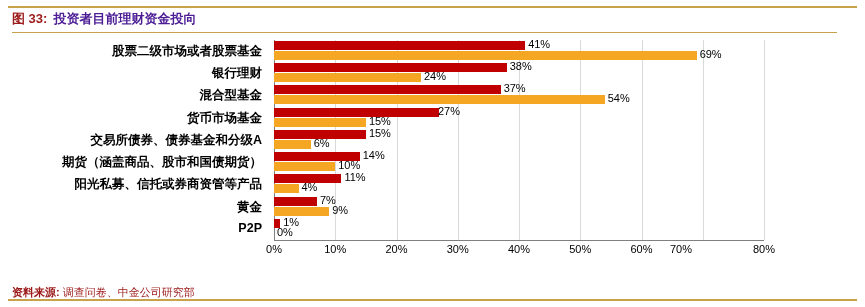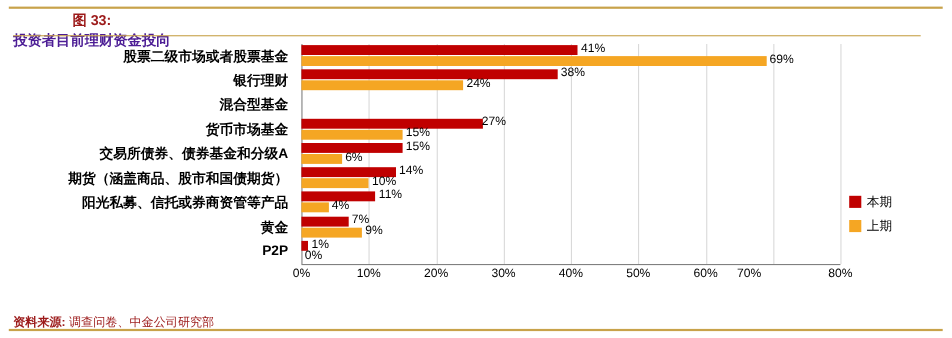--- a/index.html
+++ b/index.html
@@ -11,21 +11,21 @@
     overflow:hidden;
   }
   .frame{
     position:absolute;left:8px;top:6px;width:849px;height:295px;
     border-top:2px solid #c8a24a;
     border-bottom:2px solid #c8a24a;
     box-sizing:border-box;
   }
   .title-row{
     position:absolute;left:12px;top:10px;height:22px;
-    display:flex;align-items:center;flex-direction:column;
+    display:flex;gap:6px;
   }
   .title-tag{
     color:#9c1a1a;font-weight:bold;font-size:13px;
   }
   .title-text{
     color:#4c1d95;font-weight:bold;font-size:13px;
   }
   .title-rule{
     position:absolute;left:12px;top:32px;width:825px;height:1px;background:#c8a24a;
   }
@@ -129,20 +129,26 @@
         <div class="blabel" style="left: 254.125px; top: -3px;">41%</div>
         <div class="bar prev" style="width: 422.625px;"></div>
         <div class="blabel" style="left: 425.625px; top: 7px;">69%</div>
       </div>
       <div class="grouprow" style="top: 23.2222px; height: 20.2222px;">
         <div class="bar cur" style="width: 232.75px;"></div>
         <div class="blabel" style="left: 235.75px; top: -3px;">38%</div>
         <div class="bar prev" style="width: 147px;"></div>
         <div class="blabel" style="left: 150px; top: 7px;">24%</div>
       </div>
+      <div class="grouprow" style="top: 45.4444px; height: 20.2222px;">
+        <div class="bar cur" style="width: 226.625px;"></div>
+        <div class="blabel" style="left: 229.625px; top: -3px;">37%</div>
+        <div class="bar prev" style="width: 330.75px;"></div>
+        <div class="blabel" style="left: 333.75px; top: 7px;">54%</div>
+      </div>
       <div class="grouprow" style="top: 67.6667px; height: 20.2222px;">
         <div class="bar cur" style="width: 165.375px;"></div>
         <div class="blabel" style="left: 164px; top: -3px;">27%</div>
         <div class="bar prev" style="width: 91.875px;"></div>
         <div class="blabel" style="left: 94.875px; top: 7px;">15%</div>
       </div>
       <div class="grouprow" style="top: 89.8889px; height: 20.2222px;">
         <div class="bar cur" style="width: 91.875px;"></div>
         <div class="blabel" style="left: 94.875px; top: -3px;">15%</div>
         <div class="bar prev" style="width: 36.75px;"></div>
@@ -166,28 +172,18 @@
         <div class="bar prev" style="width: 55.125px;"></div>
         <div class="blabel" style="left: 58.125px; top: 7px;">9%</div>
       </div>
       <div class="grouprow" style="top: 178.778px; height: 20.2222px;">
         <div class="bar cur" style="width: 6.125px;"></div>
         <div class="blabel" style="left: 9.125px; top: -3px;">1%</div>
         <div class="bar prev" style="width: 0px;"></div>
         <div class="blabel" style="left: 3px; top: 7px;">0%</div>
       </div>
     </div>
-  <div class="legend">
-    <div class="item">
-      <span class="sw cur"></span>
-      <span>本期</span>
-    </div>
-    <div class="item">
-      <span class="sw prev"></span>
-      <span>上期</span>
-    </div>
-  </div>
 </div>
 
 <div class="footer">
   <span class="lbl">资料来源:</span>
   <span class="src">调查问卷、中金公司研究部</span>
 </div>
 
 </body></html>

